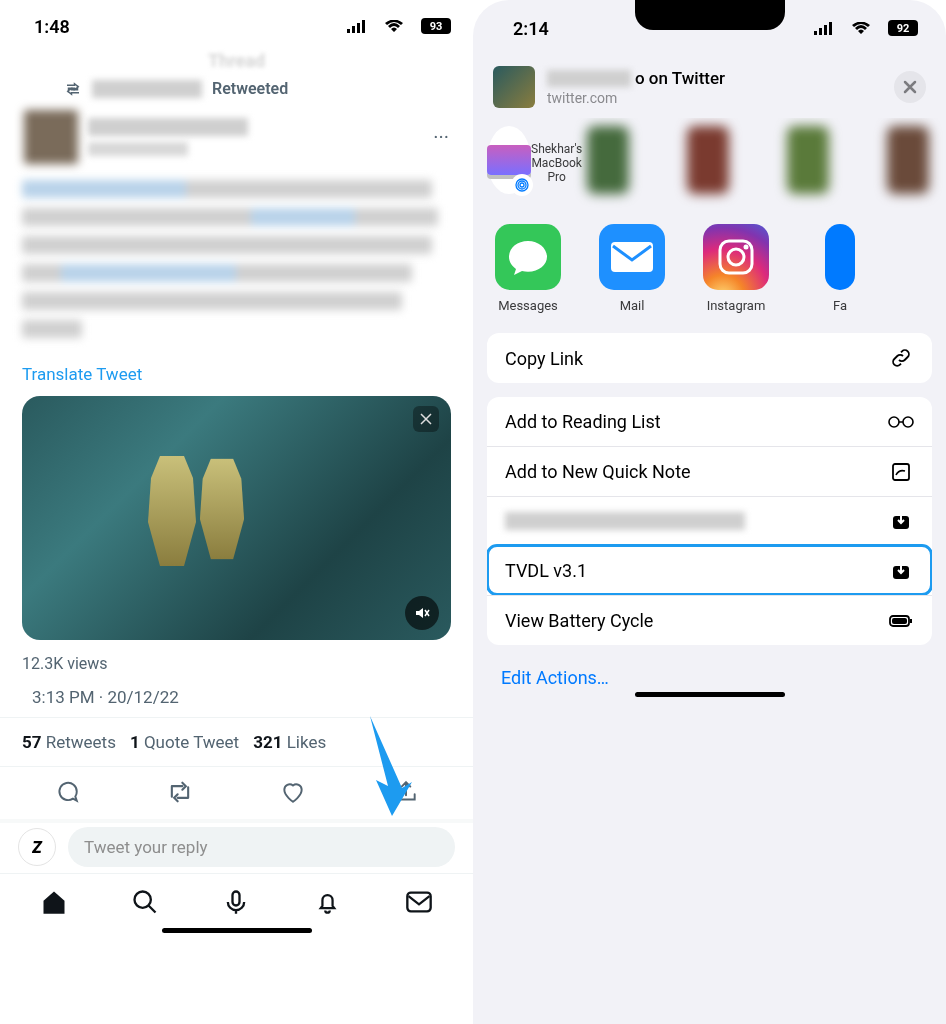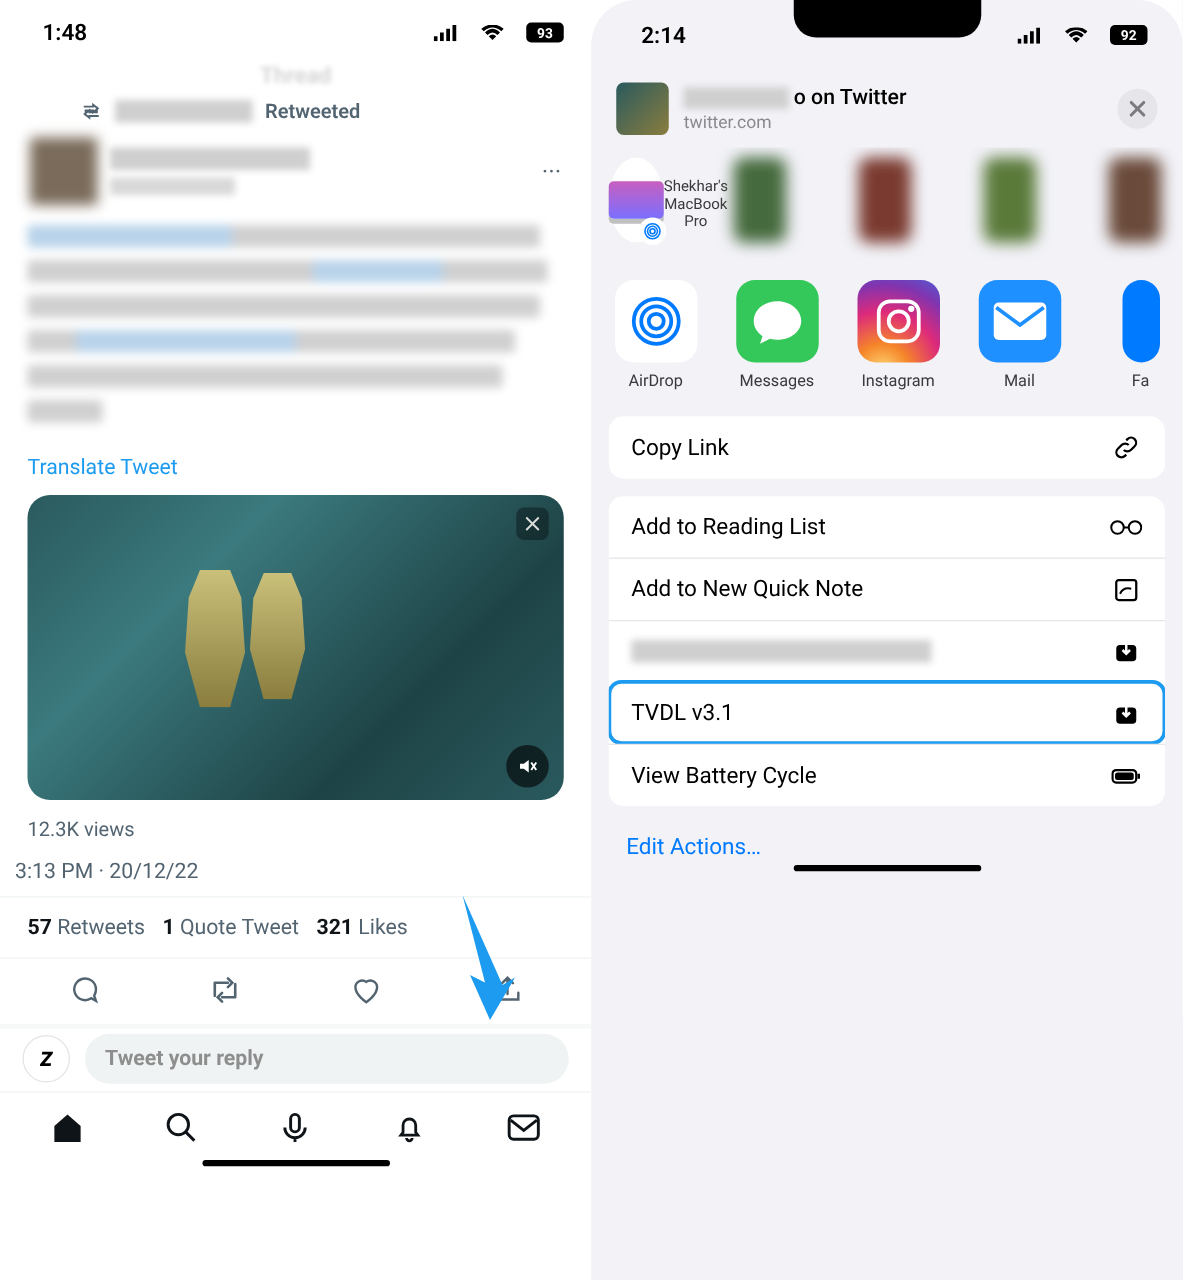--- a/index.html
+++ b/index.html
@@ -29,31 +29,31 @@
 .bl5 { background: #d0d0d0; width: 380px; }
 .bl6 { background: #d0d0d0; width: 60px; }
 .translate-link { color: #1d9bf0; font-size: 17px; padding: 12px 22px 8px 22px; }
 .media-box { margin: 4px 22px 8px 22px; border-radius: 18px; overflow: hidden; position: relative; height: 244px; background: linear-gradient(135deg, #2a5a5e 0%, #3b7a7e 30%, #1e4346 70%, #2a5a5e 100%); }
 .robot { position: absolute; width: 60px; height: 110px; background: linear-gradient(180deg, #c9c07a 0%, #8a7d3e 100%); clip-path: polygon(30% 0, 70% 0, 85% 20%, 90% 60%, 70% 100%, 30% 100%, 10% 60%, 15% 20%); }
 .robot.r1 { left: 120px; top: 60px; }
 .robot.r2 { left: 170px; top: 58px; transform: scale(0.92); }
 .vid-badge { position: absolute; top: 10px; right: 12px; width: 26px; height: 26px; background: rgba(0,0,0,.35); border-radius: 6px; display: flex; align-items: center; justify-content: center; color: #e0e0e0; }
 .mute-badge { position: absolute; bottom: 10px; right: 12px; width: 34px; height: 34px; background: rgba(0,0,0,.6); border-radius: 50%; display: flex; align-items: center; justify-content: center; color: #fff; }
 .views-line { color: #536471; font-size: 16px; padding: 6px 22px 8px 22px; }
-.ts-line { color: #536471; font-size: 17px; padding: 6px 22px 10px 12px; }
+.ts-line { color: #536471; font-size: 17px; padding: 6px 22px 10px 32px; }
 .divider { height: 1px; background: #eff3f4; margin: 0 0px; }
 .stats-row { display: flex; gap: 14px; padding: 14px 22px; font-size: 17px; color: #536471; }
 .stats-row b { color: #0f1419; font-weight: 700; }
 .action-row { display: flex; justify-content: space-around; padding: 10px 10px 12px 10px; color: #536471; }
 .action-btn { width: 40px; height: 30px; display: flex; align-items: center; justify-content: center; }
 .arrow-blue { position: absolute; color: #1d9bf0; }
 .arrow1 { left: 358px; top: 716px; width: 54px; height: 100px; }
 .reply-bar { display: flex; align-items: center; gap: 12px; padding: 4px 18px 6px 18px; }
 .reply-avatar { width: 38px; height: 38px; border-radius: 50%; background: #fff; border: 1px solid #e4e4e4; display: flex; align-items: center; justify-content: center; font-weight: 900; font-style: italic; }
-.reply-pill { flex: 1; height: 40px; border-radius: 20px; background: #eff3f4; color: #8e8e8e; display: flex; align-items: center; padding-left: 16px; font-size: 17px; font-weight: bold; }
+.reply-pill { flex: 1; height: 40px; border-radius: 20px; background: #eff3f4; color: #8e8e8e; display: flex; align-items: center; padding-left: 16px; font-size: 17px; }
 .bottom-nav { display: flex; justify-content: space-around; align-items: center; padding: 12px 8px 4px 8px; border-top: 1px solid #eff3f4; }
 .nav-btn { width: 40px; height: 32px; display: flex; align-items: center; justify-content: center; color: #0f1419; }
 .home-ind { width: 150px; height: 5px; background: #000; border-radius: 3px; margin: 6px auto 6px auto; }
 
 
 .sheet-header { display: flex; align-items: center; gap: 12px; padding: 20px 20px 10px 20px; }
 .sheet-thumb { width: 42px; height: 42px; border-radius: 6px; background: linear-gradient(135deg,#2a5a5e,#8a7d3e); }
 .sheet-title-col { flex: 1; }
 .sheet-title { font-size: 17px; font-weight: 500; display: flex; align-items: center; gap: 4px; }
 .sheet-title .blurname { display: inline-block; width: 84px; height: 17px; background: #cfcfcf; filter: blur(3px); }
@@ -291,57 +291,47 @@
         <div class="contact-blank"></div>
       </div>
     <div class="airdrop-item">
         <div class="contact-blur c4"></div>
         <div class="contact-blank"></div>
       </div>
   </div>
 
   <div class="app-strip">
     <div class="app-item">
-      <div class="app-icon ai-airdrop">
-          <svg width="48" height="48" viewBox="0 0 48 48">
-            <circle cx="24" cy="24" r="6" fill="none" stroke="#007aff" stroke-width="3"></circle>
-            <circle cx="24" cy="24" r="12" fill="none" stroke="#007aff" stroke-width="3"></circle>
-            <circle cx="24" cy="24" r="18" fill="none" stroke="#007aff" stroke-width="3"></circle>
-          </svg>
-        </div>
-      <span>AirDrop</span>
-    </div>
-    <div class="app-item">
       <div class="app-icon ai-messages">
           <svg width="44" height="40" viewBox="0 0 44 40">
             <path d="M22 4C11 4 3 11 3 20c0 5 3 9 7 12l-2 6 8-4c2 .5 4 .7 6 .7 11 0 19-7 19-15S33 4 22 4z" fill="#fff"></path>
           </svg>
         </div>
       <span>Messages</span>
+    </div>
+    <div class="app-item">
+      <div class="app-icon ai-mail">
+          <svg width="46" height="34" viewBox="0 0 46 34">
+            <rect x="2" y="2" width="42" height="30" rx="4" fill="#fff"></rect>
+            <path d="M4 6l19 14L42 6" stroke="#1e90ff" stroke-width="3" fill="none"></path>
+          </svg>
+        </div>
+      <span>Mail</span>
     </div>
     <div class="app-item">
       <div class="app-icon ai-instagram">
           <svg width="42" height="42" viewBox="0 0 42 42">
             <rect x="5" y="5" width="32" height="32" rx="9" fill="none" stroke="#fff" stroke-width="3"></rect>
             <circle cx="21" cy="21" r="8" fill="none" stroke="#fff" stroke-width="3"></circle>
             <circle cx="31" cy="11" r="2.5" fill="#fff"></circle>
           </svg>
         </div>
       <span>Instagram</span>
     </div>
     <div class="app-item">
-      <div class="app-icon ai-mail">
-          <svg width="46" height="34" viewBox="0 0 46 34">
-            <rect x="2" y="2" width="42" height="30" rx="4" fill="#fff"></rect>
-            <path d="M4 6l19 14L42 6" stroke="#1e90ff" stroke-width="3" fill="none"></path>
-          </svg>
-        </div>
-      <span>Mail</span>
-    </div>
-    <div class="app-item">
       <div class="app-icon ai-blue" style="width:30px"></div>
       <span>Fa</span>
     </div>
   </div>
 
   <div class="card">
     <div class="card-row">
       <span>Copy Link</span>
       <span class="row-icon">
           <svg width="22" height="22" viewBox="0 0 22 22">

